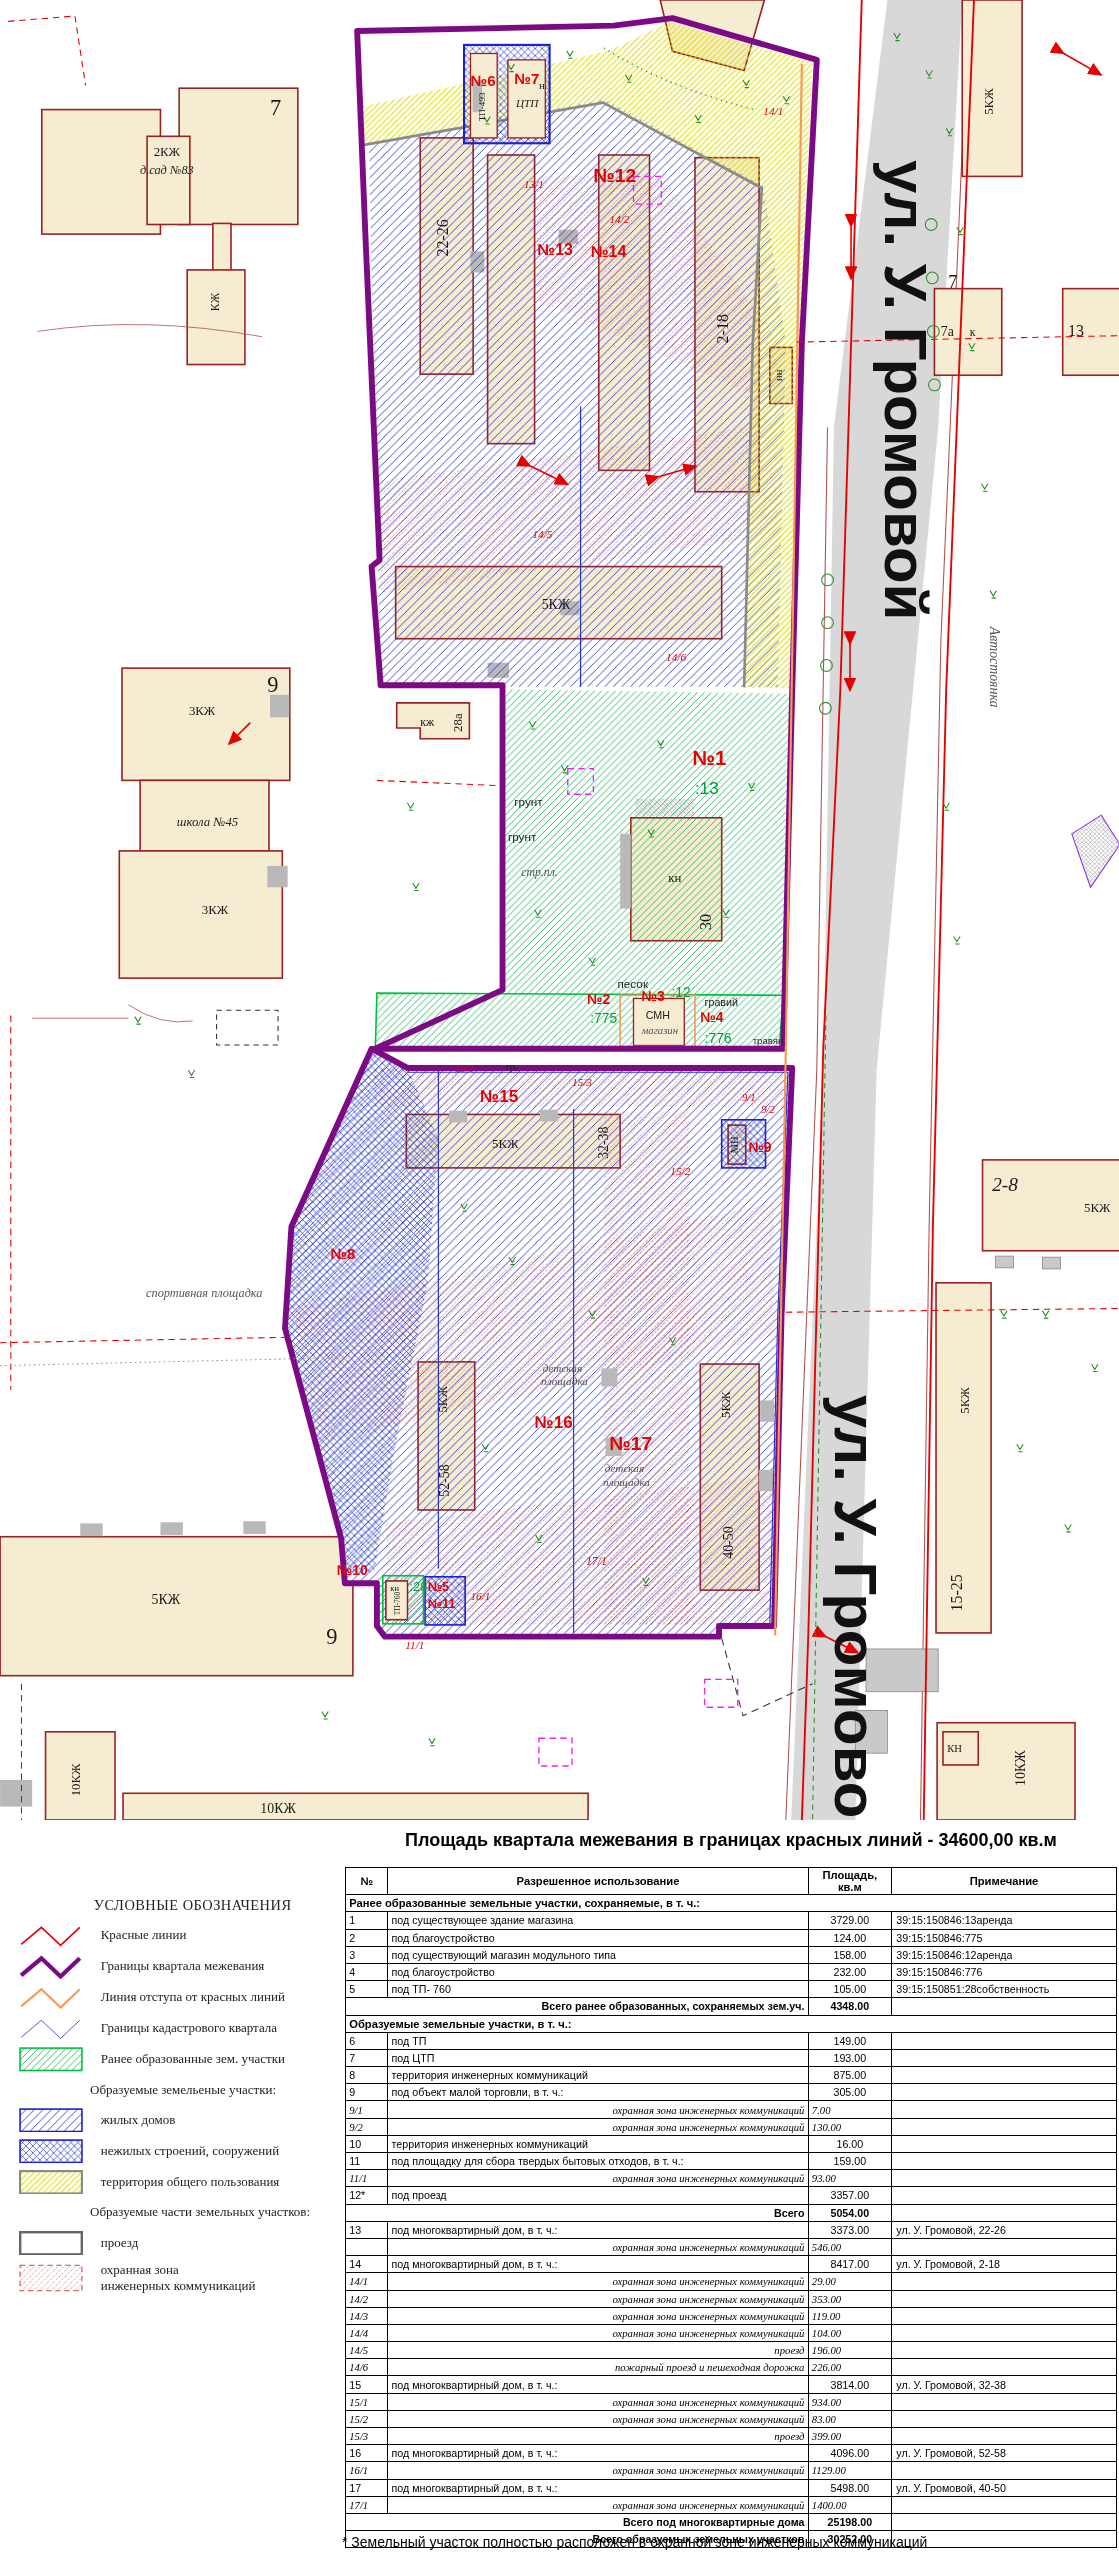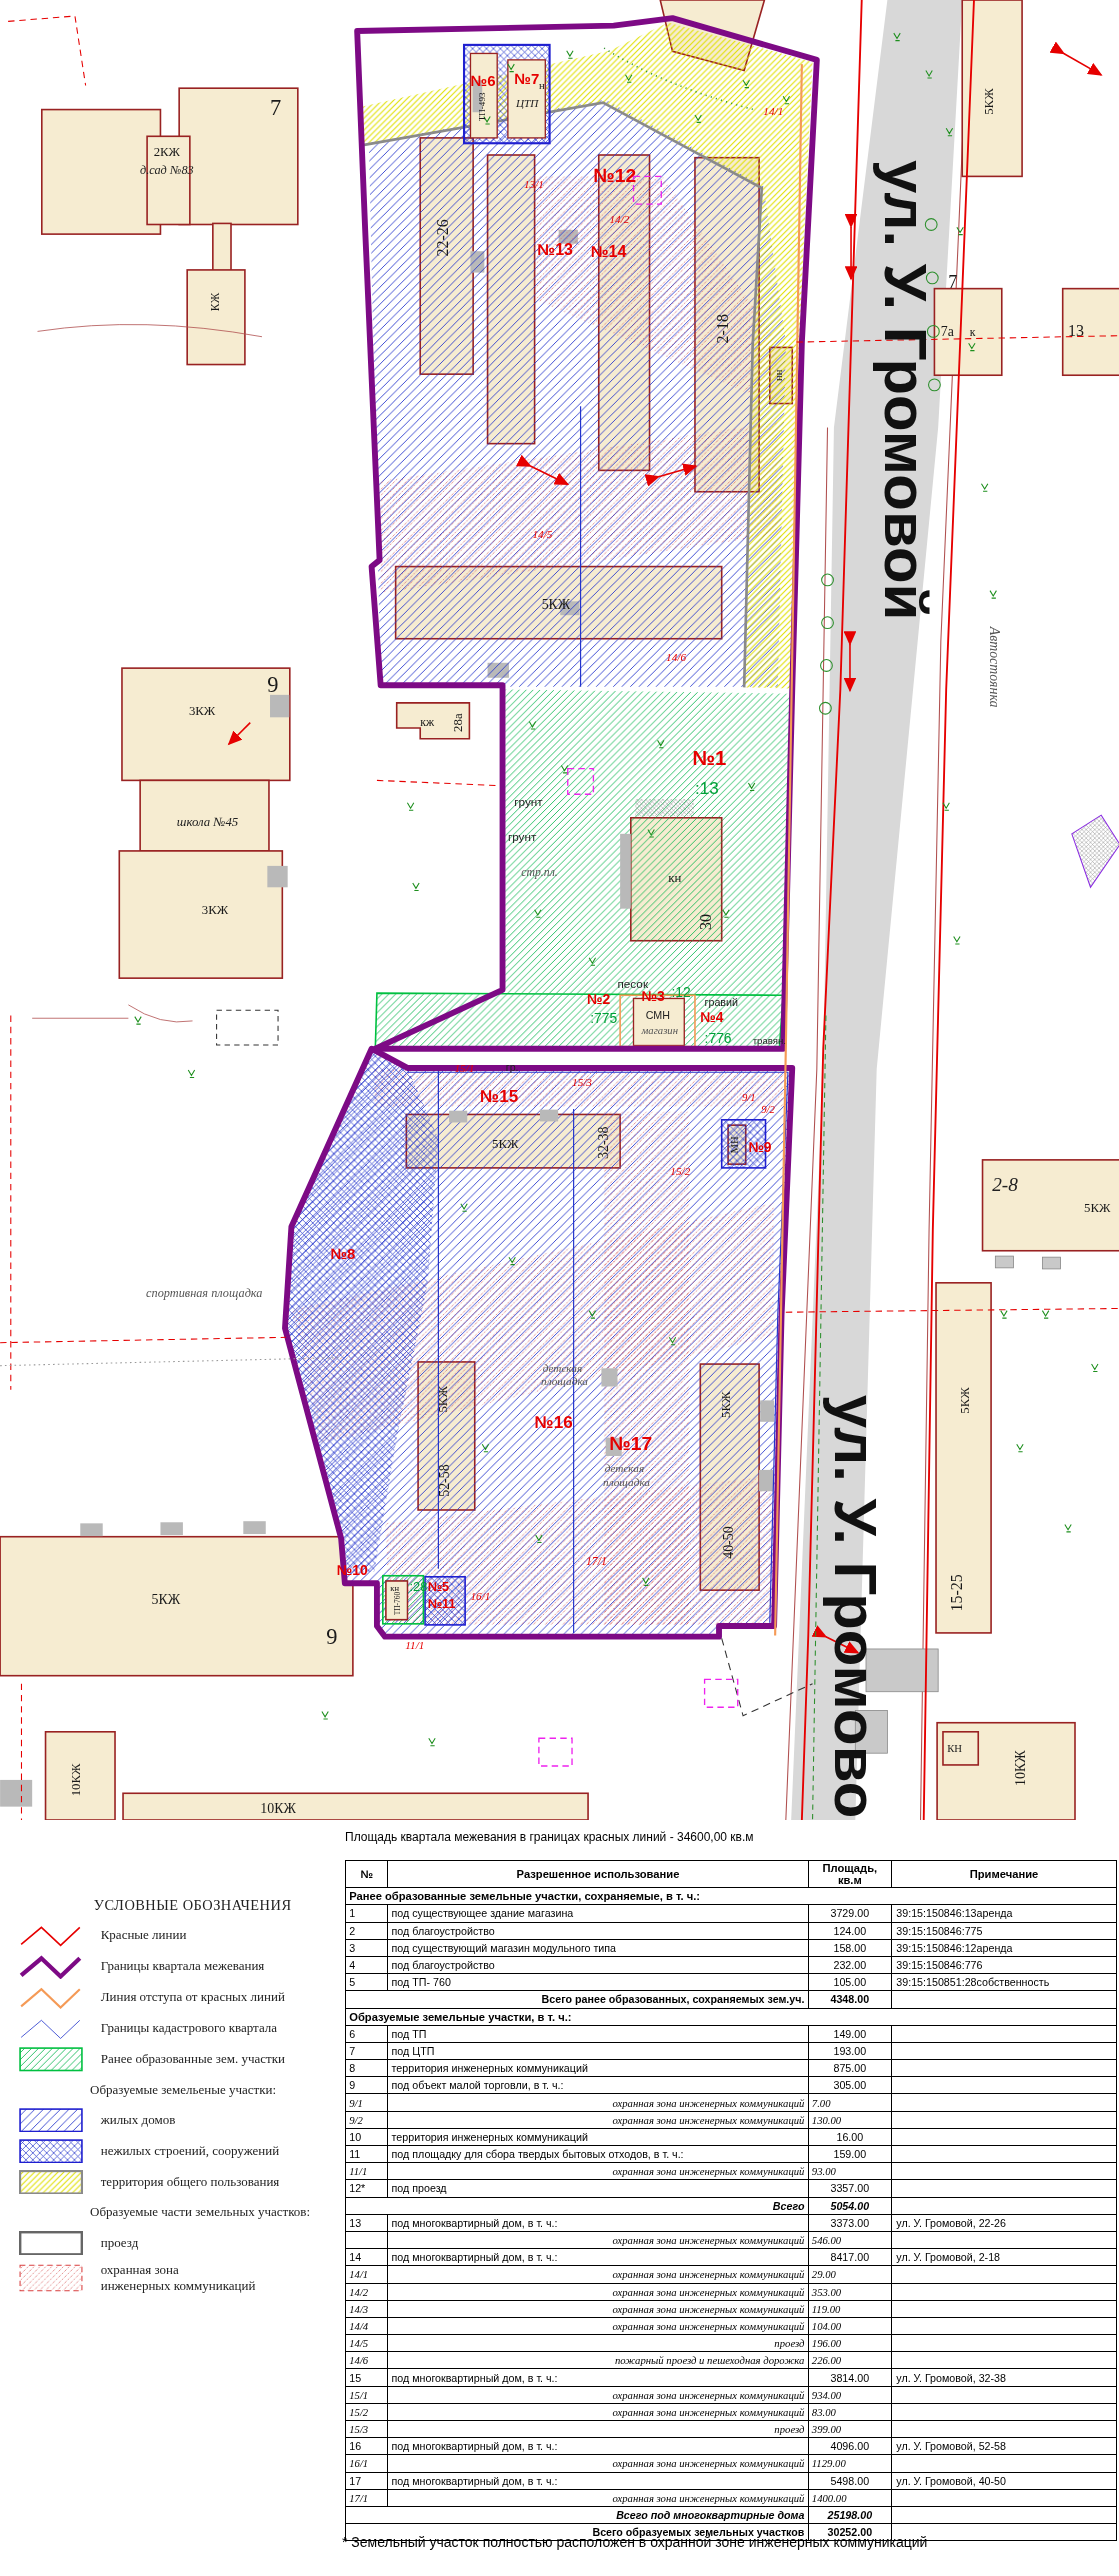--- a/index.html
+++ b/index.html
@@ -8,36 +8,36 @@
   svg text{user-select:none}
   .red{fill:#e60000;font-weight:bold;font-family:"Liberation Sans",sans-serif}
   .redi{fill:#e60000;font-style:italic;font-family:"Liberation Serif",serif}
   .grn{fill:#00a038;font-family:"Liberation Sans",sans-serif}
   .bld{fill:#1a1a1a;font-family:"Liberation Serif",serif}
   .bldi{fill:#222;font-style:italic;font-family:"Liberation Serif",serif}
   .txt{fill:#222;font-family:"Liberation Sans",sans-serif}
   .anni{fill:#555;font-style:italic;font-family:"Liberation Serif",serif}
   .street{fill:#111;font-weight:bold;font-family:"Liberation Sans",sans-serif}
   .tablewrap{position:absolute;left:345px;top:1830px;width:772px}
-  .t-title{font-weight:normal;font-size:12px;text-align:left;color:#000}
+  .t-title{font-weight:bold;font-size:18px;text-align:center;color:#000}
   .t-sub{font-size:13px;text-align:center;margin-top:21.4px;color:#000}
   table{border-collapse:collapse;width:100%;margin-top:16px;font-size:10.7px;color:#000}
   th,td{border:1.1px solid #000;padding:1.1px 3.2px;height:14px;vertical-align:middle}
   th{font-size:11.2px;text-align:center}
   td.num{width:35px}
   td.area{width:76px;text-align:center}
   td.notewrap{width:224px;padding:0}
   .notecell{display:flex;justify-content:flex-start;padding:1.1px 4.3px}
   tr.sub td{font-family:"Liberation Serif",serif;font-style:italic}
   tr.sub td.use{text-align:right}
   tr.sub td.area{text-align:left}
   tr.sec td{font-weight:bold;font-size:11.2px;border-top:1.6px solid #000}
   td.use2{font-weight:bold;text-align:right}
   tr.total td{border-top:1.6px solid #000;font-weight:bold}
-  tr.totali td{border-top:1.6px solid #000;font-weight:bold;font-style:italic}
+  tr.totali td{border-top:1.6px solid #000;font-weight:bold;}
   .footnote{position:absolute;left:342px;top:2534px;font-size:14px;color:#000}
   .legend{position:absolute;left:18.7px;top:1897px;width:329px;font-family:"Liberation Serif",serif;color:#222}
   .lg-title{font-size:14.4px;margin-left:75px;margin-bottom:9px;letter-spacing:0.5px}
   .lg-item{display:flex;align-items:center;margin-bottom:6.4px;min-height:23.5px}
   .lg-sym{width:64px;flex:0 0 64px;margin-right:18px}
   .lg-label{font-size:13px;line-height:1.25}
   .lg-item.head .lg-label{margin-left:-10.7px}
 </style>
 </head>
 <body>

